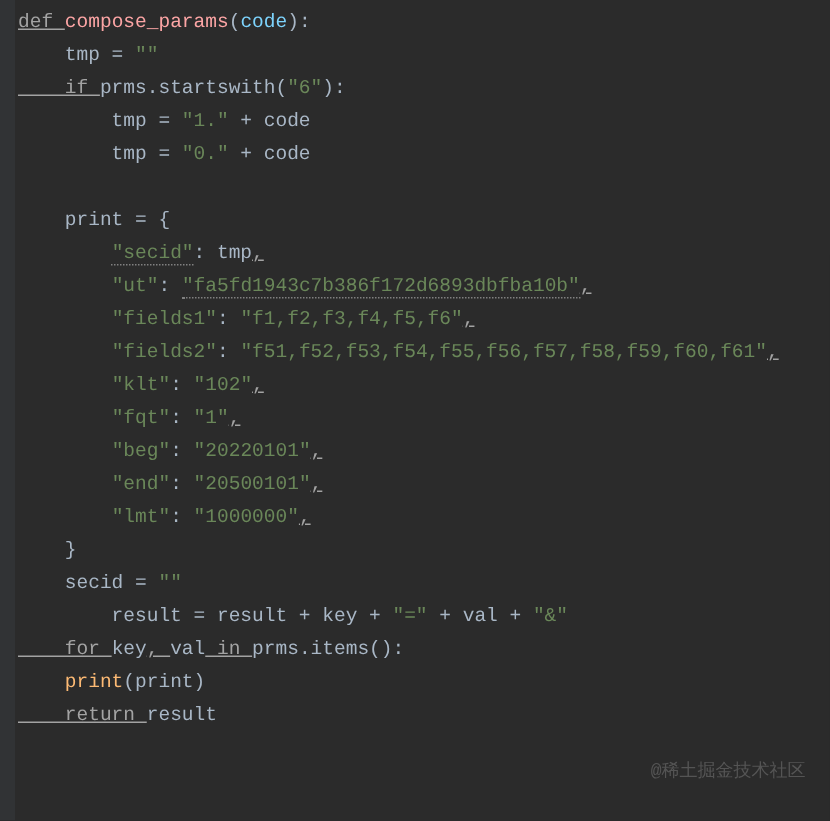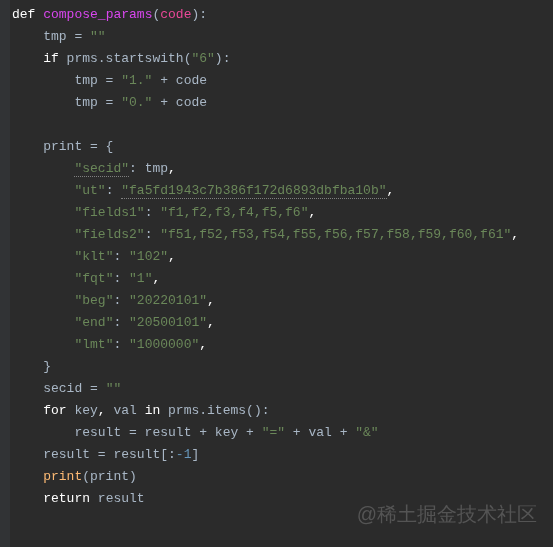--- a/index.html
+++ b/index.html
@@ -28,37 +28,37 @@
     }
     .code-area {
       padding-left: 12px;
       padding-top: 4px;
     }
     .line {
       white-space: pre;
       height: 22px;
     }
     .comment { color: #808080; }
-    .keyword { color: #ffffff; }
-    .func-name { color: #d946ef; }
-    .param { color: #ec4899; }
+    .keyword { color: #a3a3a3; text-decoration: underline; }
+    .func-name { color: #fca5a5; }
+    .param { color: #7dd3fc; }
     .string { color: #6a8759; }
     .number { color: #6897bb; }
     .builtin { color: #fdba74; }
     .underline {
       border-bottom: 1px dotted #808080;
       text-decoration-style: wavy;
     }
     .watermark {
       position: absolute;
       bottom: 22px;
       right: 16px;
       color: #666;
-      font-size: 20px;
-      font-family: Liberation Sans, sans-serif;
+      font-size: 12px;
+      font-family: Liberation Mono, monospace;
       opacity: 0.7;
     }
   </style>
 </head>
 <body>
 
 <div class="gutter"></div>
 
 <div class="code-area">
   <div class="line"><span class="keyword">def </span><span class="func-name">compose_params</span><span>(</span><span class="param">code</span><span>):</span></div>
@@ -72,20 +72,19 @@
   <div class="line"><span>        </span><span class="string">"ut"</span><span>: </span><span class="string underline">"fa5fd1943c7b386f172d6893dbfba10b"</span><span class="keyword">,</span></div>
   <div class="line"><span>        </span><span class="string">"fields1"</span><span>: </span><span class="string">"f1,f2,f3,f4,f5,f6"</span><span class="keyword">,</span></div>
   <div class="line"><span>        </span><span class="string">"fields2"</span><span>: </span><span class="string">"f51,f52,f53,f54,f55,f56,f57,f58,f59,f60,f61"</span><span class="keyword">,</span></div>
   <div class="line"><span>        </span><span class="string">"klt"</span><span>: </span><span class="string">"102"</span><span class="keyword">,</span></div>
   <div class="line"><span>        </span><span class="string">"fqt"</span><span>: </span><span class="string">"1"</span><span class="keyword">,</span></div>
   <div class="line"><span>        </span><span class="string">"beg"</span><span>: </span><span class="string">"20220101"</span><span class="keyword">,</span></div>
   <div class="line"><span>        </span><span class="string">"end"</span><span>: </span><span class="string">"20500101"</span><span class="keyword">,</span></div>
   <div class="line"><span>        </span><span class="string">"lmt"</span><span>: </span><span class="string">"1000000"</span><span class="keyword">,</span></div>
   <div class="line"><span>    }</span></div>
   <div class="line"><span>    secid = </span><span class="string">""</span></div>
+  <div class="line"><span>        result = result + key + </span><span class="string">"="</span><span> + val + </span><span class="string">"&amp;"</span></div>
   <div class="line"><span class="keyword">    for </span><span>key</span><span class="keyword">, </span><span>val</span><span class="keyword"> in </span><span>prms.items():</span></div>
-  <div class="line"><span>        result = result + key + </span><span class="string">"="</span><span> + val + </span><span class="string">"&amp;"</span></div>
-  <div class="line"><span>    result = result[:</span><span class="number">-1</span><span>]</span></div>
   <div class="line"><span class="builtin">    print</span><span>(print)</span></div>
   <div class="line"><span class="keyword">    return </span><span>result</span></div>
 </div>
 
 <div class="watermark">@稀土掘金技术社区</div>
 
 </body></html>

